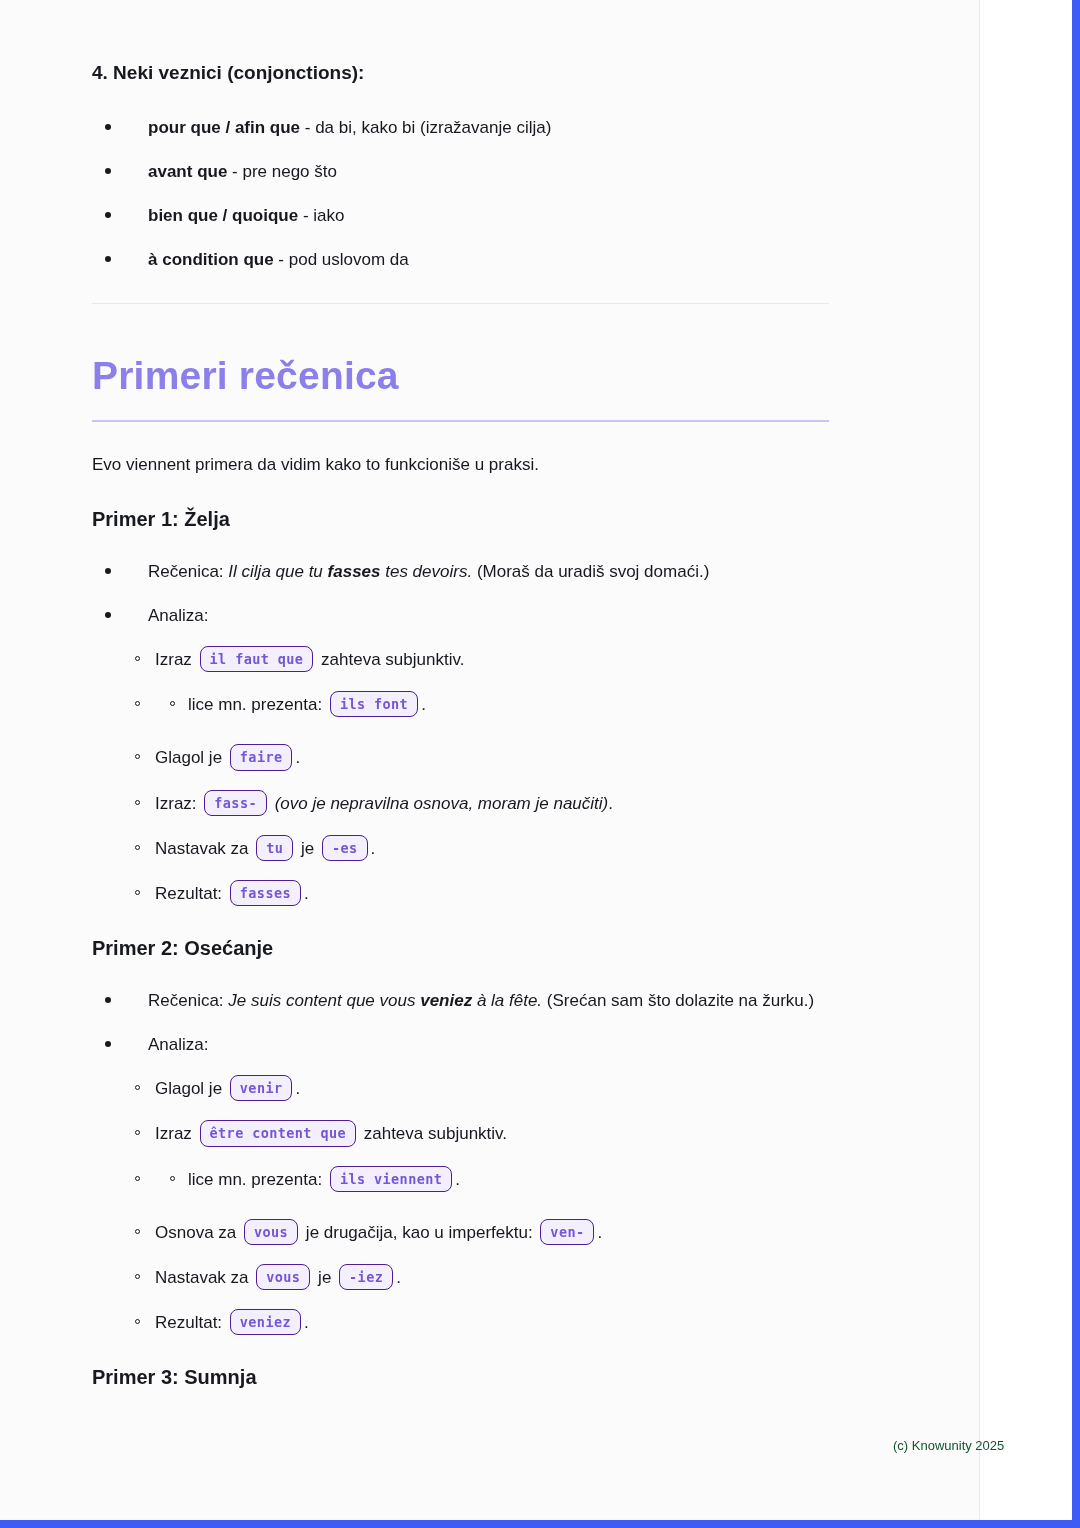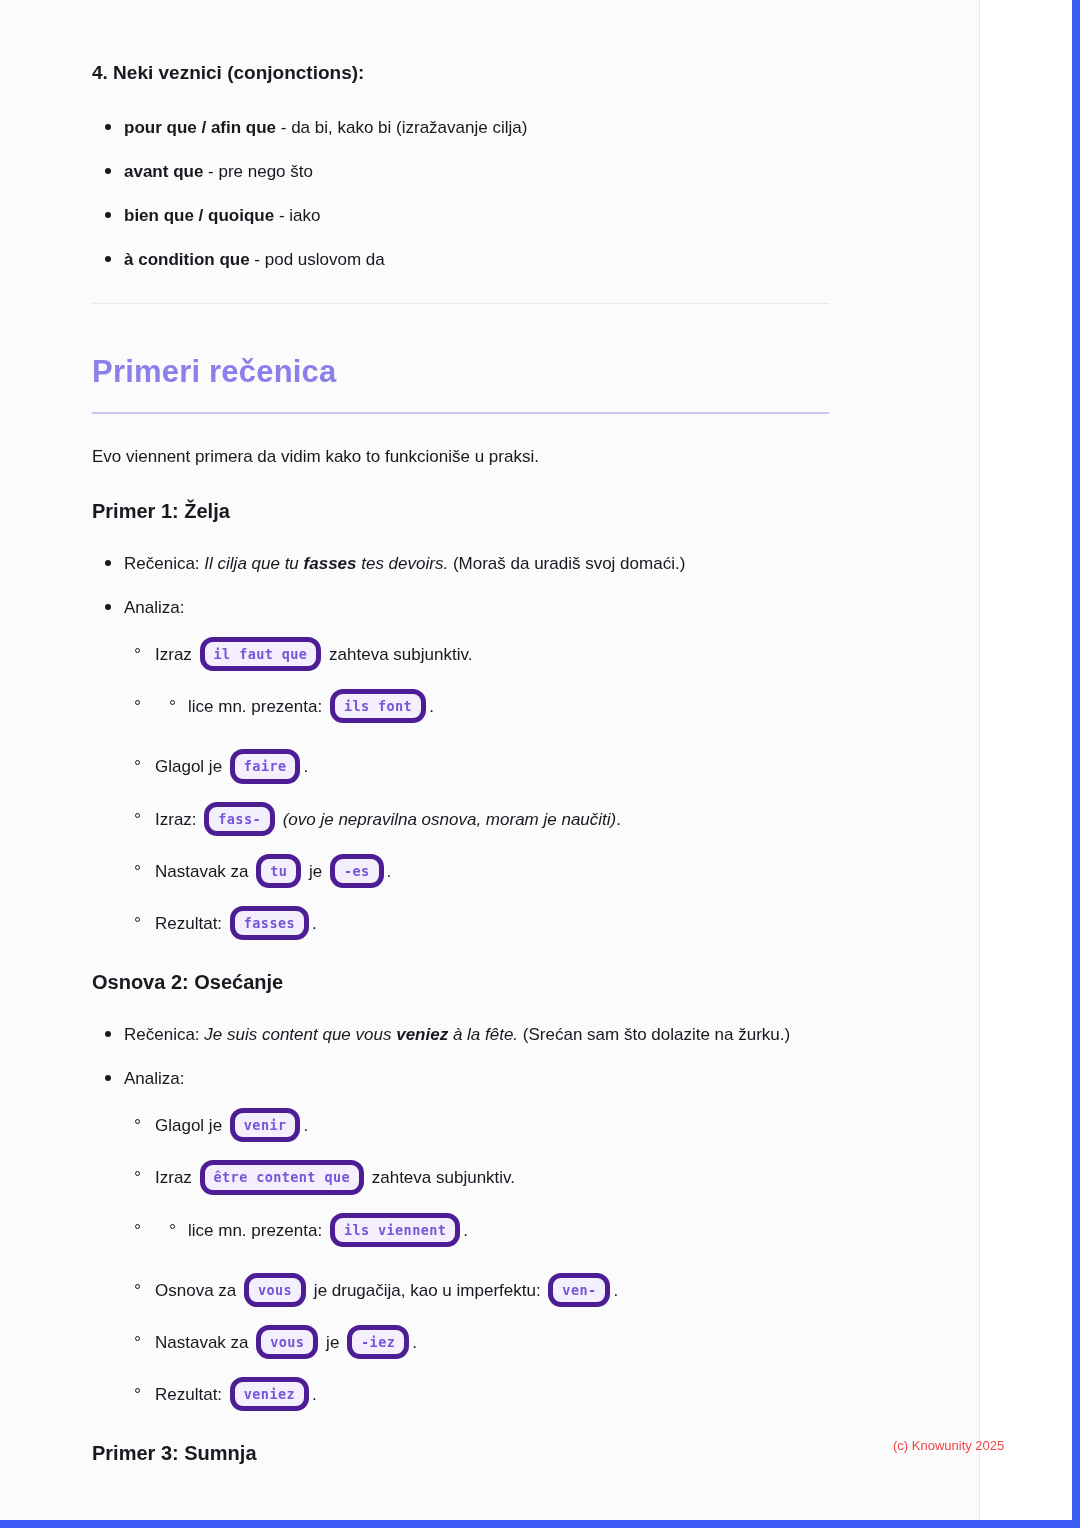--- a/index.html
+++ b/index.html
@@ -38,21 +38,21 @@
   .content {
     position: absolute; left: 92px; top: 4px;
     width: 737px; z-index: 2;
   }
 
   h3.sec-heading {
     font-size: 19px; font-weight: 700;
     margin: 58px 0 30px;
   }
   h1.big-title {
-    font-size: 31px; font-weight: 700;
+    font-size: 39px; font-weight: 700;
     color: var(--accent, #8b7fe9);
     margin: 50px 0 0;
     letter-spacing: 0.2px;
   }
   .title-underline {
     height: 2px;
     background: var(--underline, #cbc4f3);
     margin: 22px 0 0;
   }
   p.intro {
@@ -70,51 +70,51 @@
   }
 
   .list { margin: 0; }
   .li { display: flex; align-items: flex-start; margin: 0 0 17px 0; }
   .li-body { font-size: 17px; line-height: 27px; }
 
   .mk { flex: 0 0 auto; margin-top: 10px; }
   .mk-disc  { width: 6px; height: 6px; border-radius: 50%; background: #17191f; }
   .mk-circ  { width: 5px; height: 5px; border-radius: 50%; border: 1.5px solid #17191f; background: transparent; }
 
-  .ind1 { padding-left: 13px; }
+  .ind1 { padding-left: 13px; gap: 24px; }
   .ind1 .mk { margin-right: 13px; }
   .ind2 { padding-left: 43px; margin-bottom: 18px; }
   .ind2 .mk { margin-right: 15px; }
   .ind3 { padding-left: 43px; margin-top: 2px; margin-bottom: 26px; }
   .ind3 .mk:first-child { margin-right: 30px; }
   .ind3 .mk:nth-child(2) { margin-right: 13px; }
 
   .seg-t { }
   .seg-b { font-weight: 700; }
   .seg-i { font-style: italic; }
   .seg-bi { font-weight: 700; font-style: italic; }
   code.seg-c {
     display: inline-block;
     font-family: "DejaVu Sans Mono", "Liberation Mono", monospace;
     font-size: 13.5px;
     font-weight: 700;
     letter-spacing: 0.4px;
     color: var(--chip-text, #7456d6);
     background: var(--chip-bg, #f3effc);
-    border: 5px solid #4c1d95;
-    border-radius: 13px;
+    border: 1px solid #4c1d95;
+    border-radius: 8px;
     padding: 4px 9px;
     margin: 0 3px;
     line-height: 1.2;
     position: relative; top: -1px;
   }
 
   .footer {
     position: absolute; top: 1438px; left: 893px;
-    font-size: 13px; color: #ef4444;
+    font-size: 13px; color: #14532d;
     z-index: 3;
   }
 </style>
 </head>
 <body>
 
 <div class="page">
 
   <div class="side-strip"></div>
   <div class="edge-bar-right"></div>
@@ -178,21 +178,21 @@
           <span class="li-body"><span class="seg-t">Izraz: </span><code class="seg-c">fass-</code><span class="seg-t"> </span><span class="seg-i">(ovo je nepravilna osnova, moram je naučiti)</span><span class="seg-t">.</span></span>
         </div>
         <div class="li ind2">
           <span class="mk mk-circ"></span>
           <span class="li-body"><span class="seg-t">Nastavak za </span><code class="seg-c">tu</code><span class="seg-t"> je </span><code class="seg-c">-es</code><span class="seg-t">.</span></span>
         </div>
         <div class="li ind2">
           <span class="mk mk-circ"></span>
           <span class="li-body"><span class="seg-t">Rezultat: </span><code class="seg-c">fasses</code><span class="seg-t">.</span></span>
         </div>
-        <h4 class="sub-heading">Osnova 2: Osećanje</h4>
+        <h4 class="sub-heading">Primer 2: Osećanje</h4>
         <div class="li ind1">
           <span class="mk mk-disc"></span>
           <span class="li-body"><span class="seg-t">Rečenica: </span><span class="seg-i">Je suis content que vous </span><span class="seg-bi">veniez</span><span class="seg-i"> à la fête.</span><span class="seg-t"> (Srećan sam što dolazite na žurku.)</span></span>
         </div>
         <div class="li ind1">
           <span class="mk mk-disc"></span>
           <span class="li-body"><span class="seg-t">Analiza:</span></span>
         </div>
         <div class="li ind2">
           <span class="mk mk-circ"></span>

